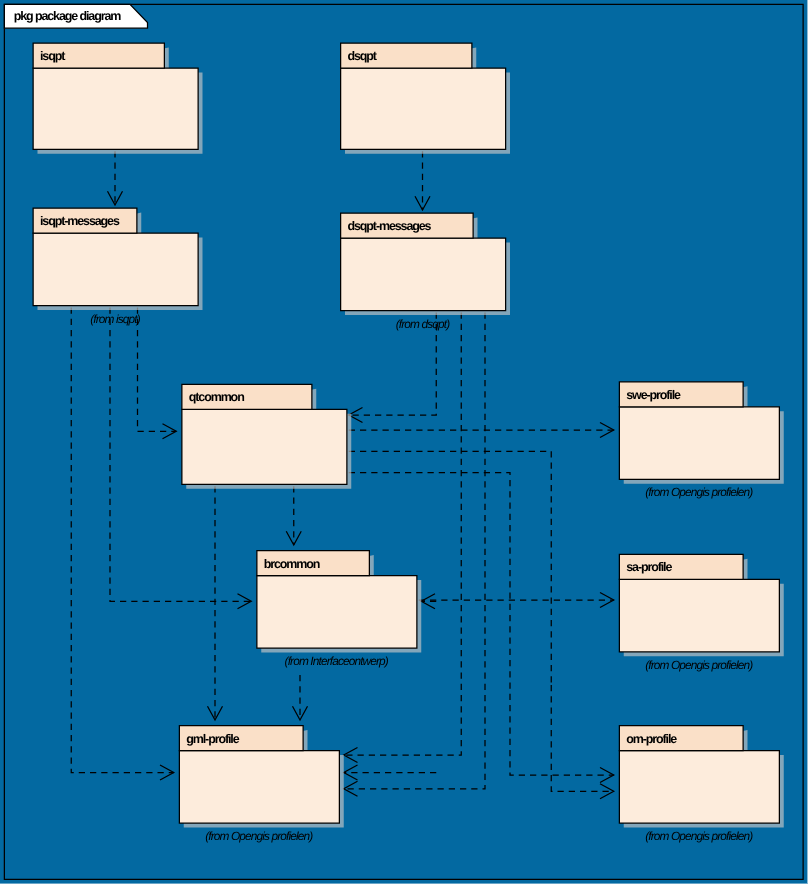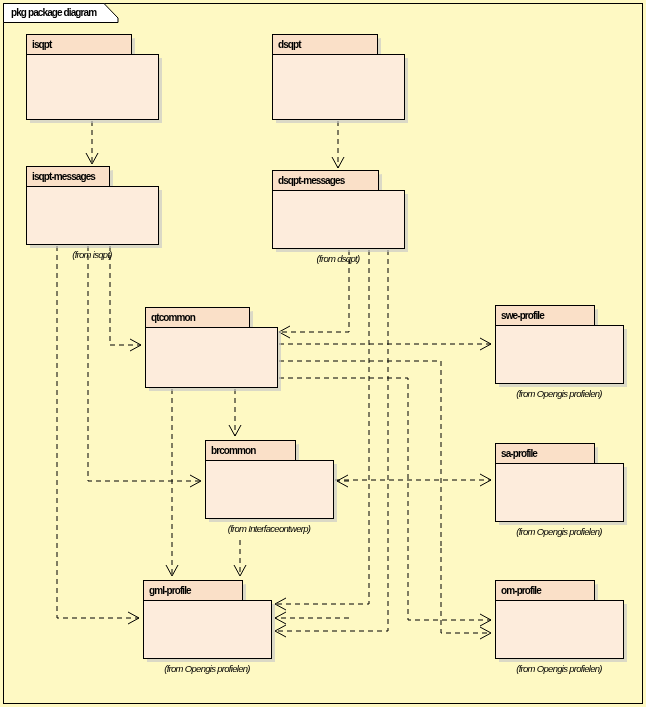--- a/index.html
+++ b/index.html
@@ -7,21 +7,21 @@
     padding: 0;
     background: #ffffff;
   }
   body {
     font-family: "Liberation Sans", sans-serif;
   }
   #diagram-root {
     position: relative;
     width: 646px;
     height: 707px;
-    background: #fef9c3;
+    background: #0369a1;
     overflow: hidden;
   }
   svg#diagram-svg {
     position: absolute;
     left: 0;
     top: 0;
     width: 646px;
     height: 707px;
   }
   .frame-border {

